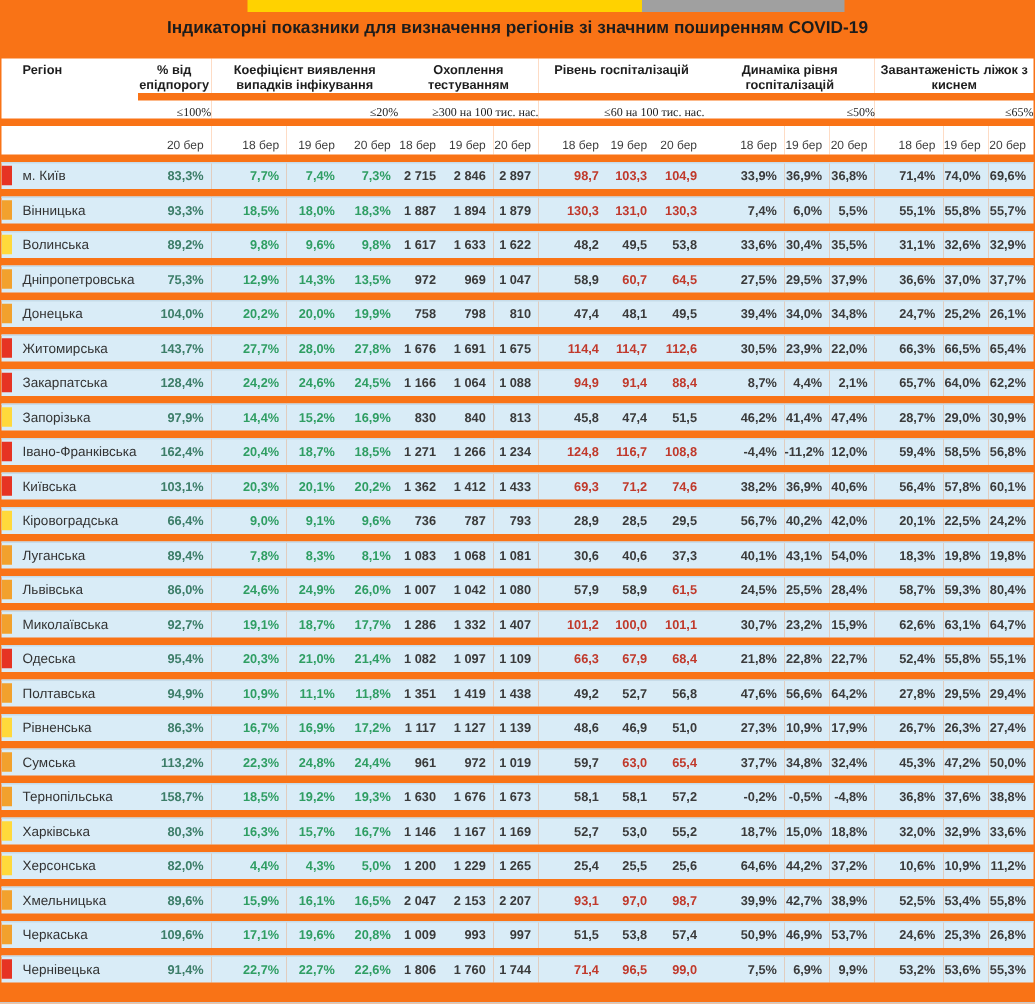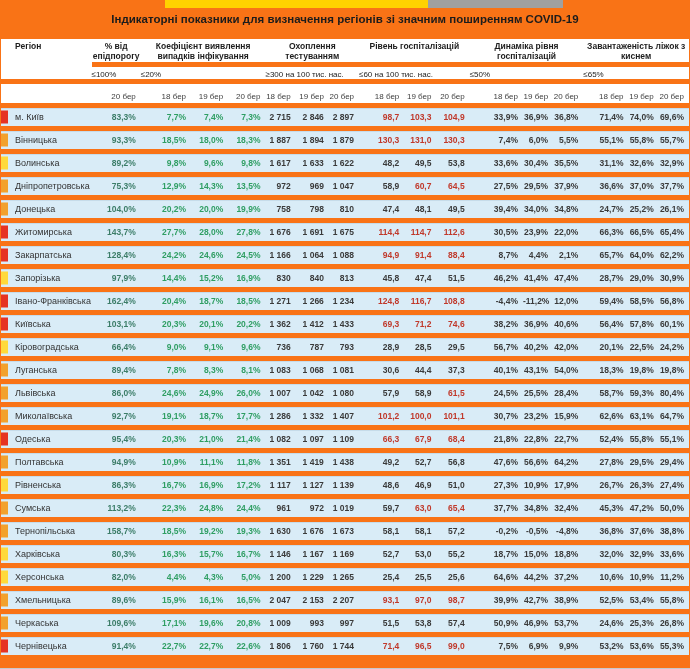--- a/index.html
+++ b/index.html
@@ -14,21 +14,21 @@
 
   .title { margin:12px 0 6px 0; text-align:center; font-weight:bold; font-size:11.5px;
            line-height:1.35; color:#1c1c1c; }
 
   table { width:688px; margin-left:1px; border-collapse:separate; border-spacing:0 5px; table-layout:fixed; }
   th, td { margin:0; }
 
   thead th { background:#fff; font-size:8.5px; color:#1d1d1d; vertical-align:top; padding:0; }
   .h-groups th { font-weight:bold; text-align:center; line-height:1.25; padding-top:2px; }
   .h-groups .th-region { text-align:left; padding-left:14px; }
-  .h-thresh th { font-weight:normal; font-size:8px; text-align:left; padding-top:3px; color:#222; }
+  .h-thresh th { font-weight:normal; font-size:8px; text-align:right; padding-top:3px; color:#222;font-family:Liberation Serif, serif; }
   .h-dates th { font-weight:normal; font-size:8px; color:#3d3d3d; text-align:right; padding:8px 5px 2px 0; }
 
   tbody td { background:var(--row_bg,#d9ecf7); border-top:1px solid #c6dcea;
              font-size:8.5px; color:var(--text_dark,#3a3a3a); height:13px;
              padding:2px 5px 2px 0; text-align:right; white-space:nowrap; font-weight:bold; }
   td.region-cell { position:relative; text-align:left; padding-left:14px; font-weight:normal;
                    font-size:9px; color:#333; overflow:hidden; }
   .marker { position:absolute; left:0; top:50%; transform:translateY(-50%);
             width:7px; height:13px; display:inline-block; }
   td.epid { color:var(--green_epid,#3c7d68); }
@@ -320,21 +320,21 @@
         <tr>
           <td class="region-cell"><span class="marker" style="background: rgb(242, 161, 45);"></span><span>Луганська</span></td>
           <td class="epid">89,4%</td>
           <td class="coef">7,8%</td>
           <td class="coef">8,3%</td>
           <td class="coef">8,1%</td>
           <td class="test">1 083</td>
           <td class="test">1 068</td>
           <td class="test">1 081</td>
           <td class="hosp">30,6</td>
-          <td class="hosp">44,4</td>
+          <td class="hosp">40,6</td>
           <td class="hosp">37,3</td>
           <td class="dyn">40,1%</td>
           <td class="dyn">43,1%</td>
           <td class="dyn">54,0%</td>
           <td class="beds">18,3%</td>
           <td class="beds">19,8%</td>
           <td class="beds">19,8%</td>
         </tr>
         <tr>
           <td class="region-cell"><span class="marker" style="background: rgb(242, 161, 45);"></span><span>Львівська</span></td>

